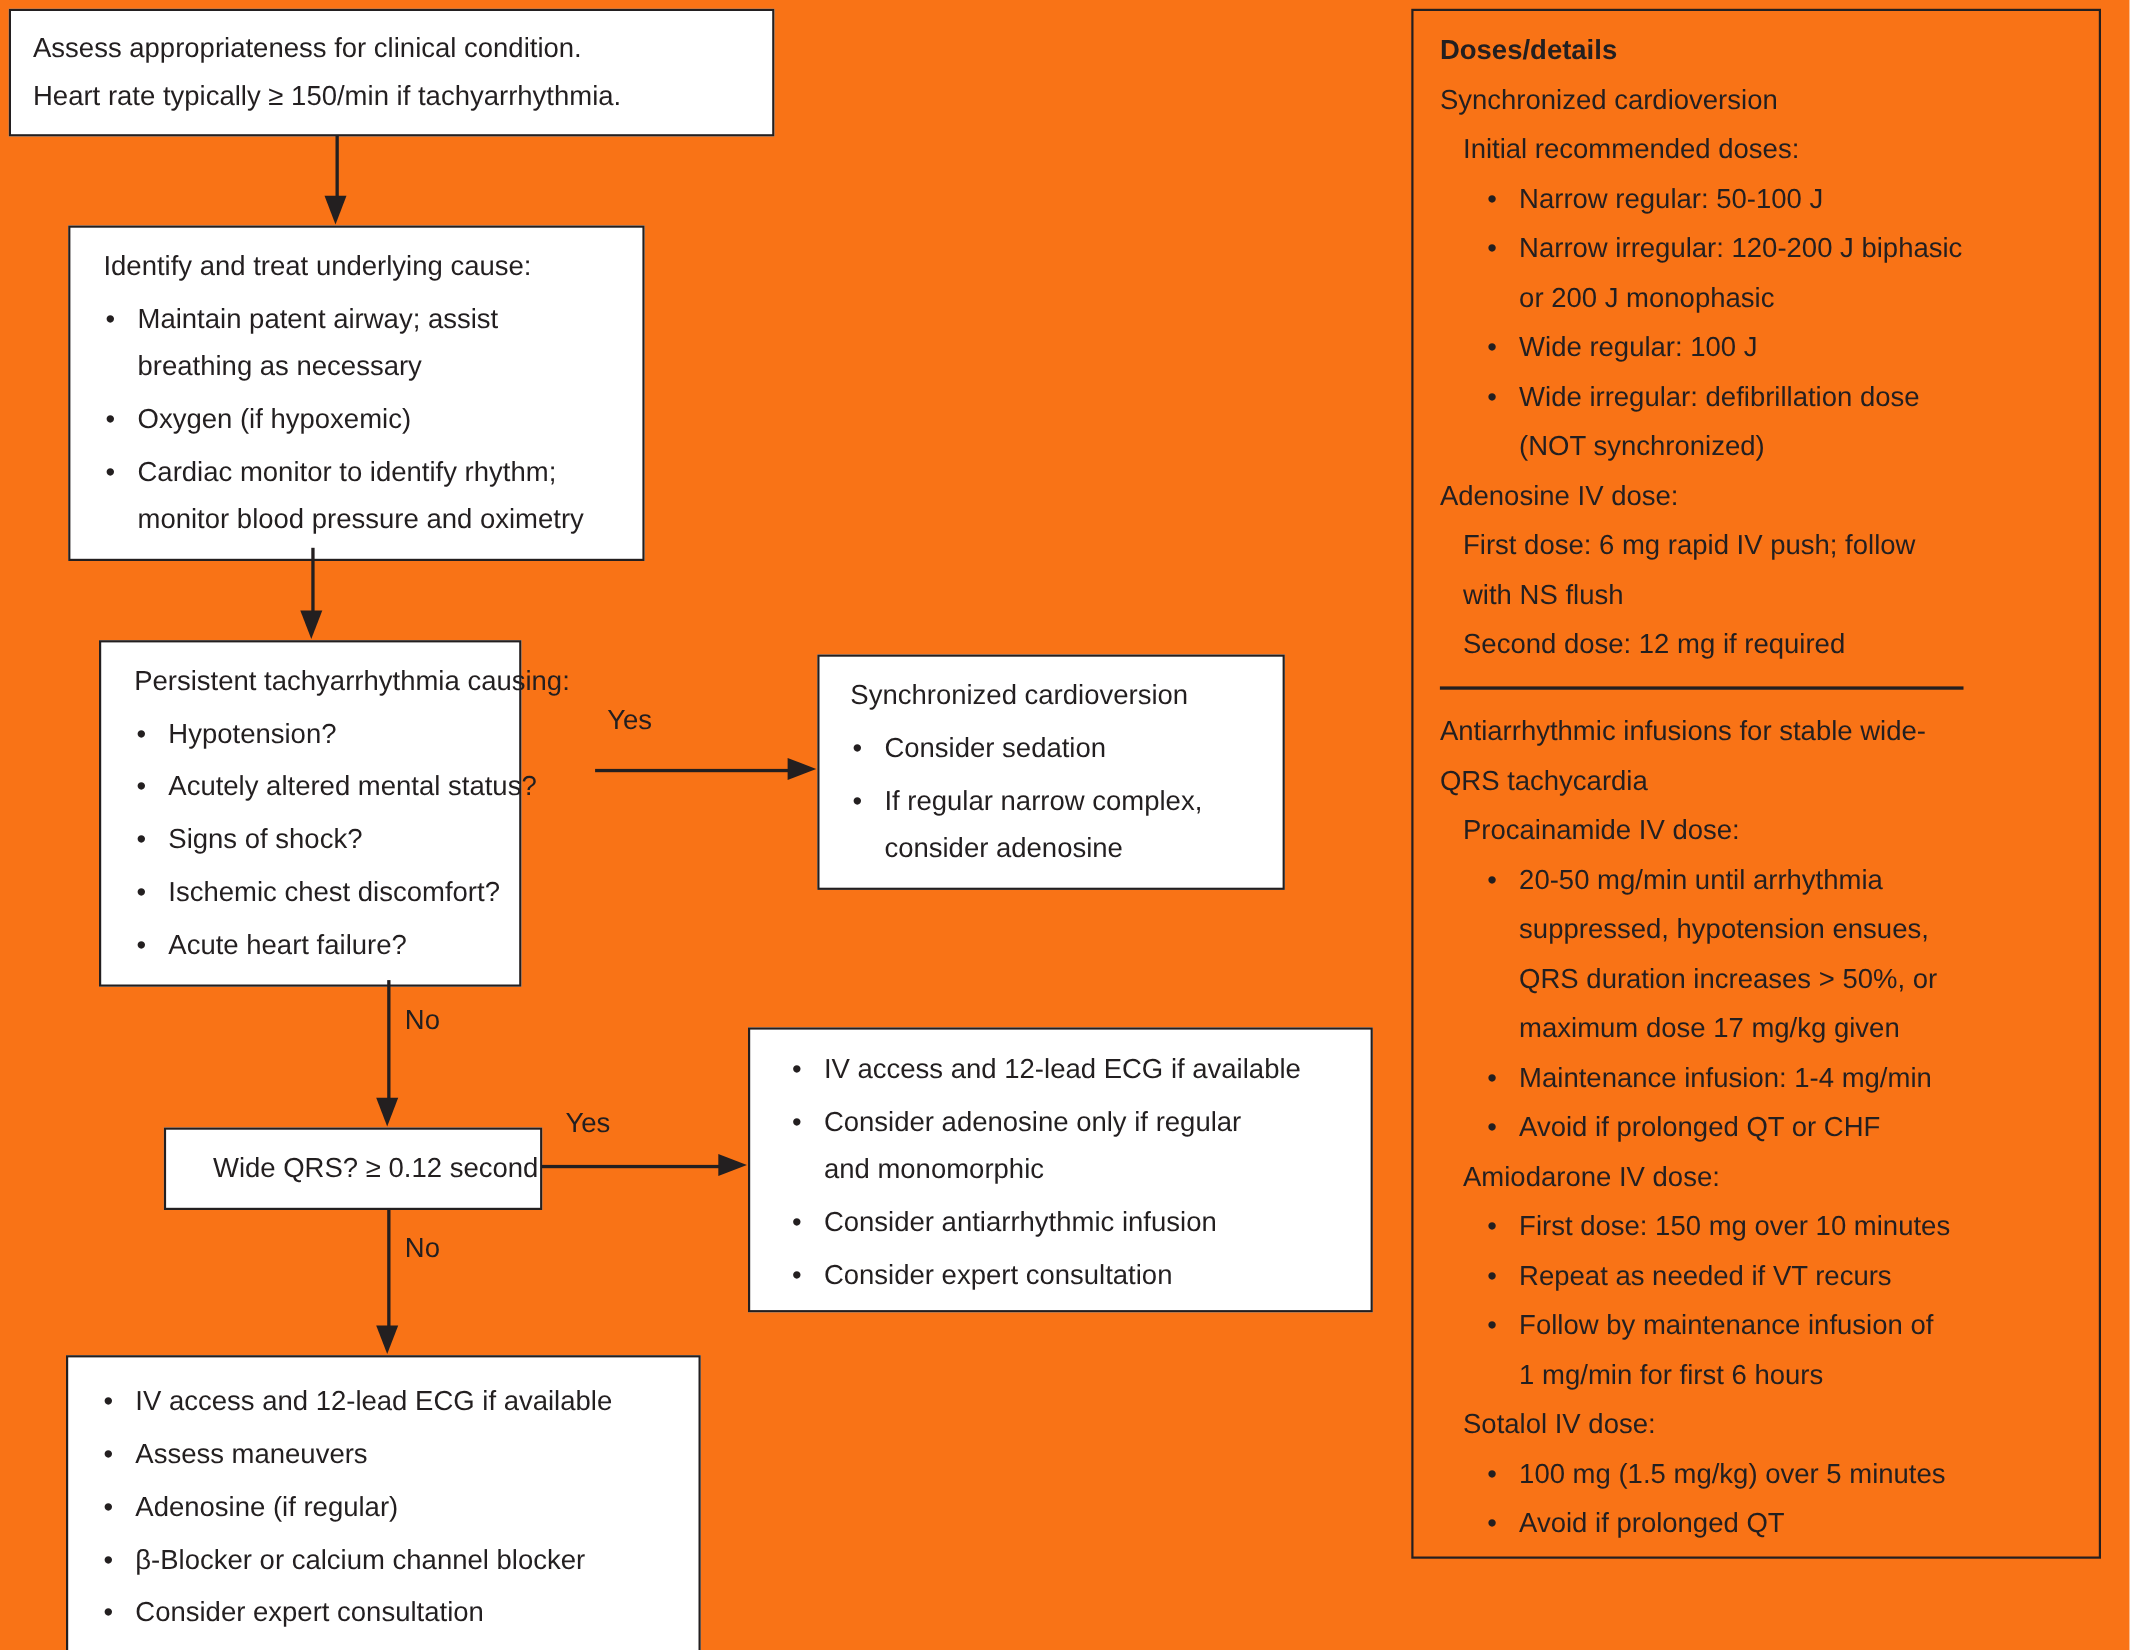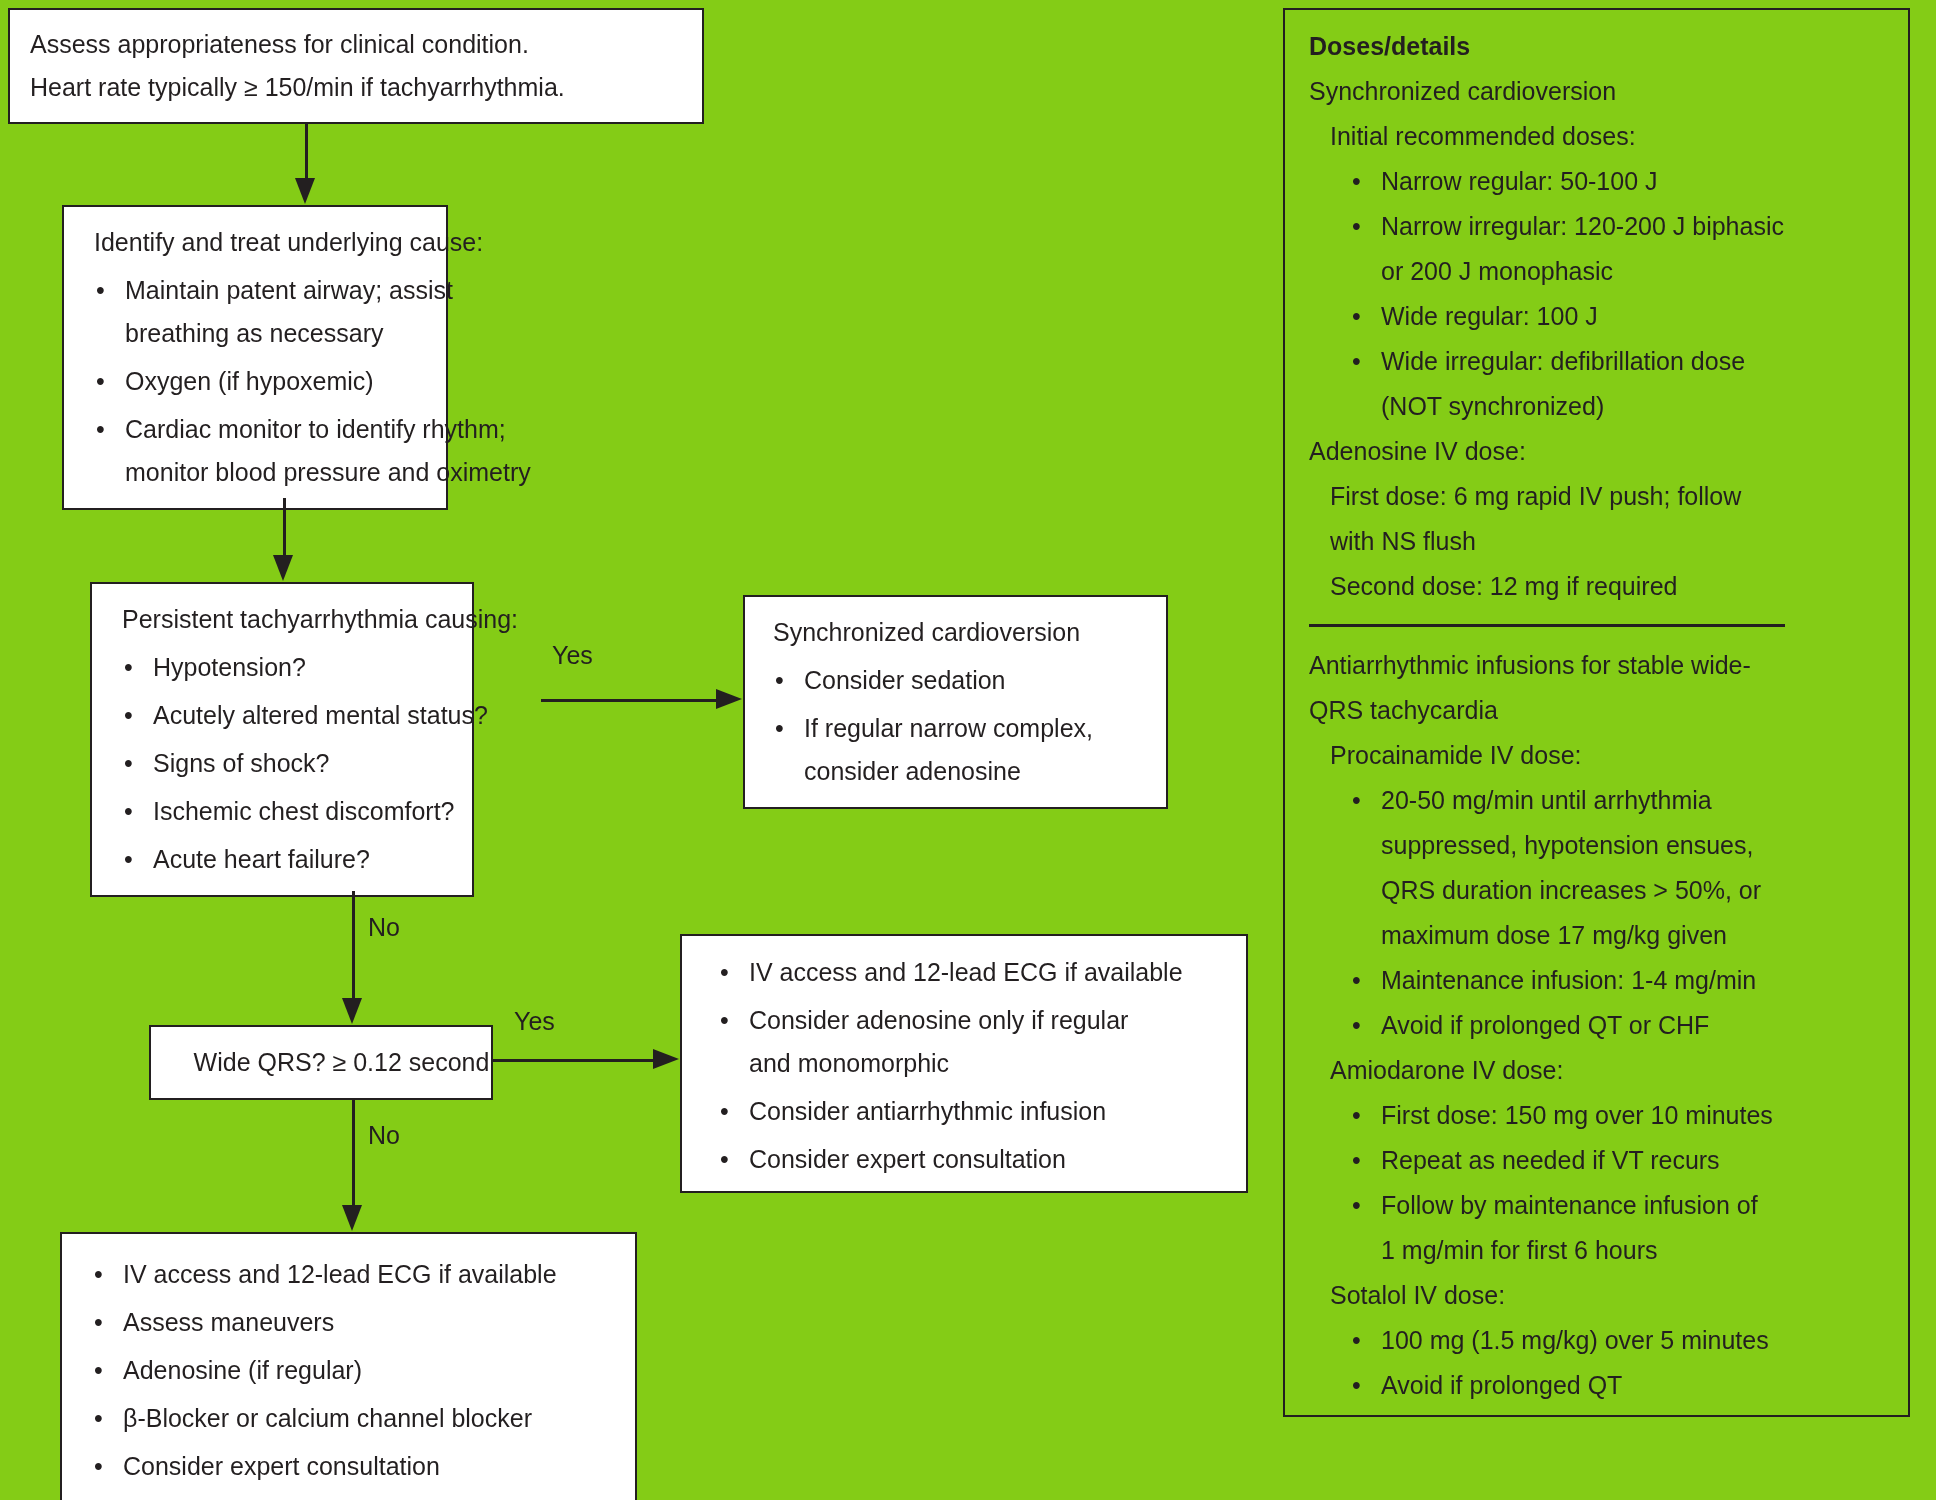--- a/index.html
+++ b/index.html
@@ -4,38 +4,38 @@
 <title>Adult Tachycardia Algorithm</title>
 <style>
   :root { --ink: #231f20; }
   * { box-sizing: border-box; }
   html, body { margin: 0; padding: 0; background: #ffffff; }
   body { font-family: "Liberation Sans", sans-serif; color: var(--ink); }
   #stage {
     position: relative;
     width: 1936px;
     height: 1500px;
-    background: #84cc16;
+    background: #f97316;
     font-size: 25px;
     line-height: 43px;
     overflow: hidden;
   }
   .box {
     position: absolute;
     border: 2.5px solid var(--ink);
     background: #ffffff;
     padding-left: 41px;
   }
   .ln { white-space: nowrap; }
   .t { white-space: nowrap; }
   .li { position: relative; padding-left: 31px; margin-top: 5px; }
   .li::before { content: "\2022"; position: absolute; left: 2px; top: 0; }
 
   #box-assess       { left: 8px;    top: 8px;    width: 696px; min-height: 116px; padding: 13px 0 10px 20px; }
-  #box-identify     { left: 62px;   top: 205px;  width: 386px; min-height: 294px; padding: 14px 0 14px 30px; }
+  #box-identify     { left: 62px;   top: 205px;  width: 524px; min-height: 294px; padding: 14px 0 14px 30px; }
   #box-persistent   { left: 90px;   top: 582px;  width: 384px; min-height: 310px; padding: 14px 0 14px 30px; }
   #box-cardioversion{ left: 743px;  top: 595px;  width: 425px; min-height: 213px; padding: 14px 0 14px 28px; }
   #box-wide-qrs     { left: 149px;  top: 1025px; width: 344px; height: 75px;
                       display: flex; align-items: center; justify-content: center; }
   #box-wide-yes     { left: 680px;  top: 934px;  width: 568px; min-height: 256px; padding: 10px 0 10px 36px; }
   #box-narrow       { left: 60px;   top: 1232px; width: 577px; min-height: 261px; padding: 14px 0 14px 30px; }
 
   .vline { position: absolute; width: 3px; background: var(--ink); }
   .hline { position: absolute; height: 3px; background: var(--ink); }
   .head-down {

